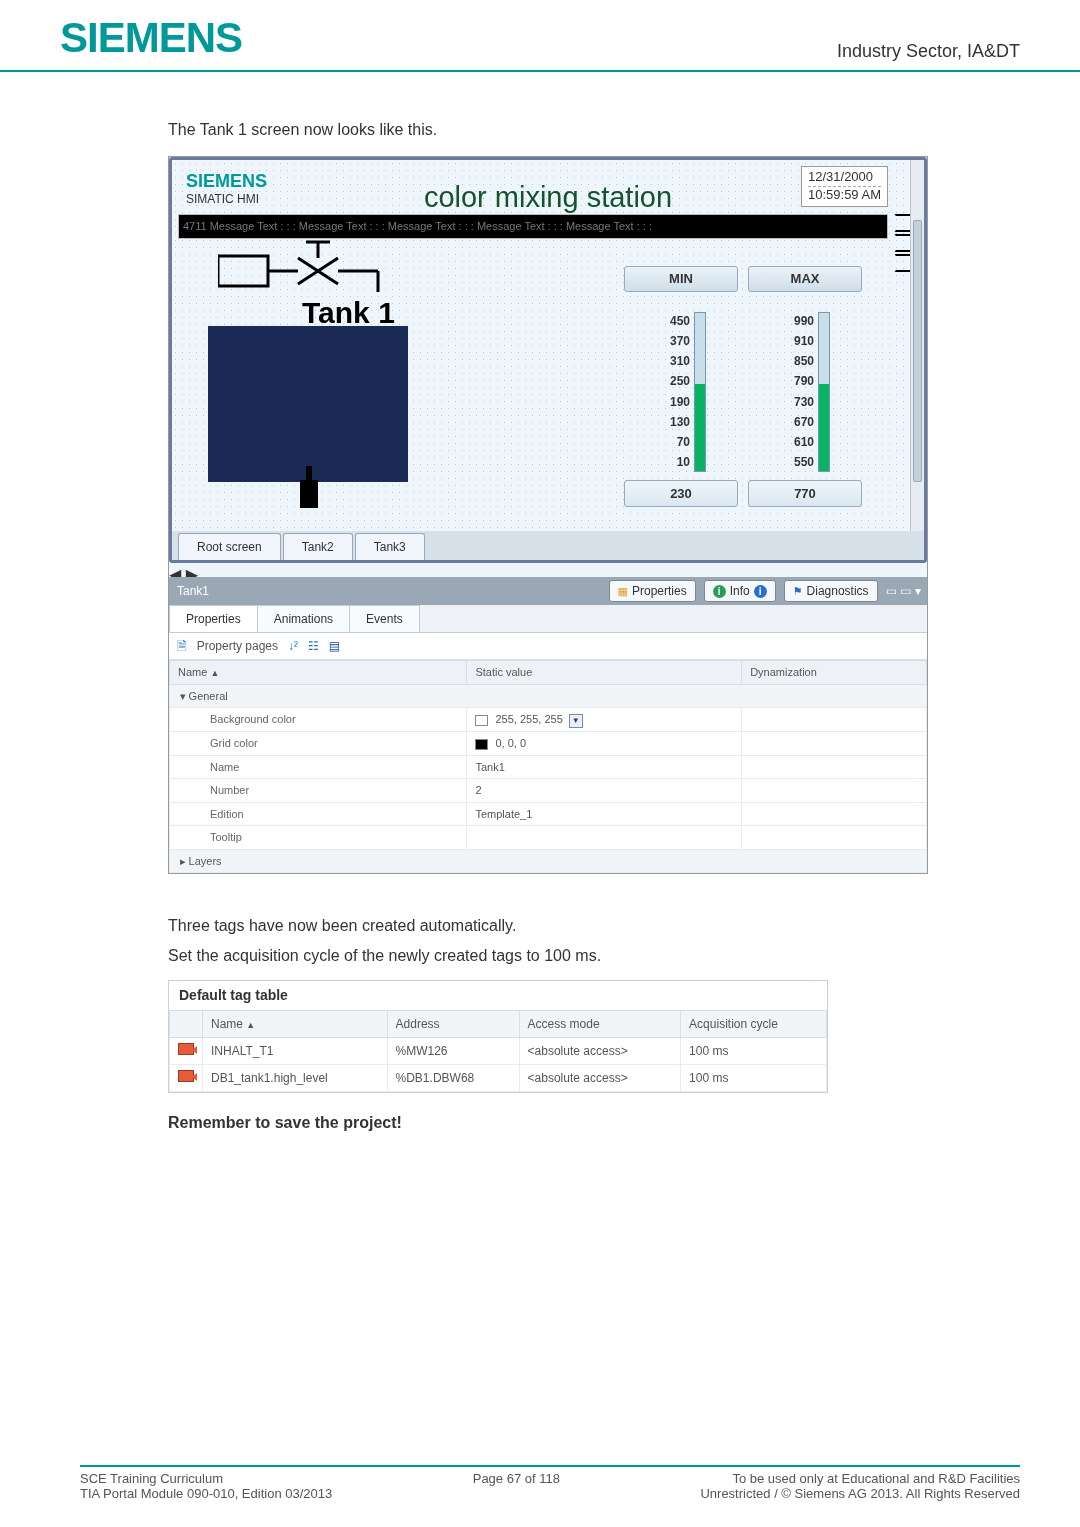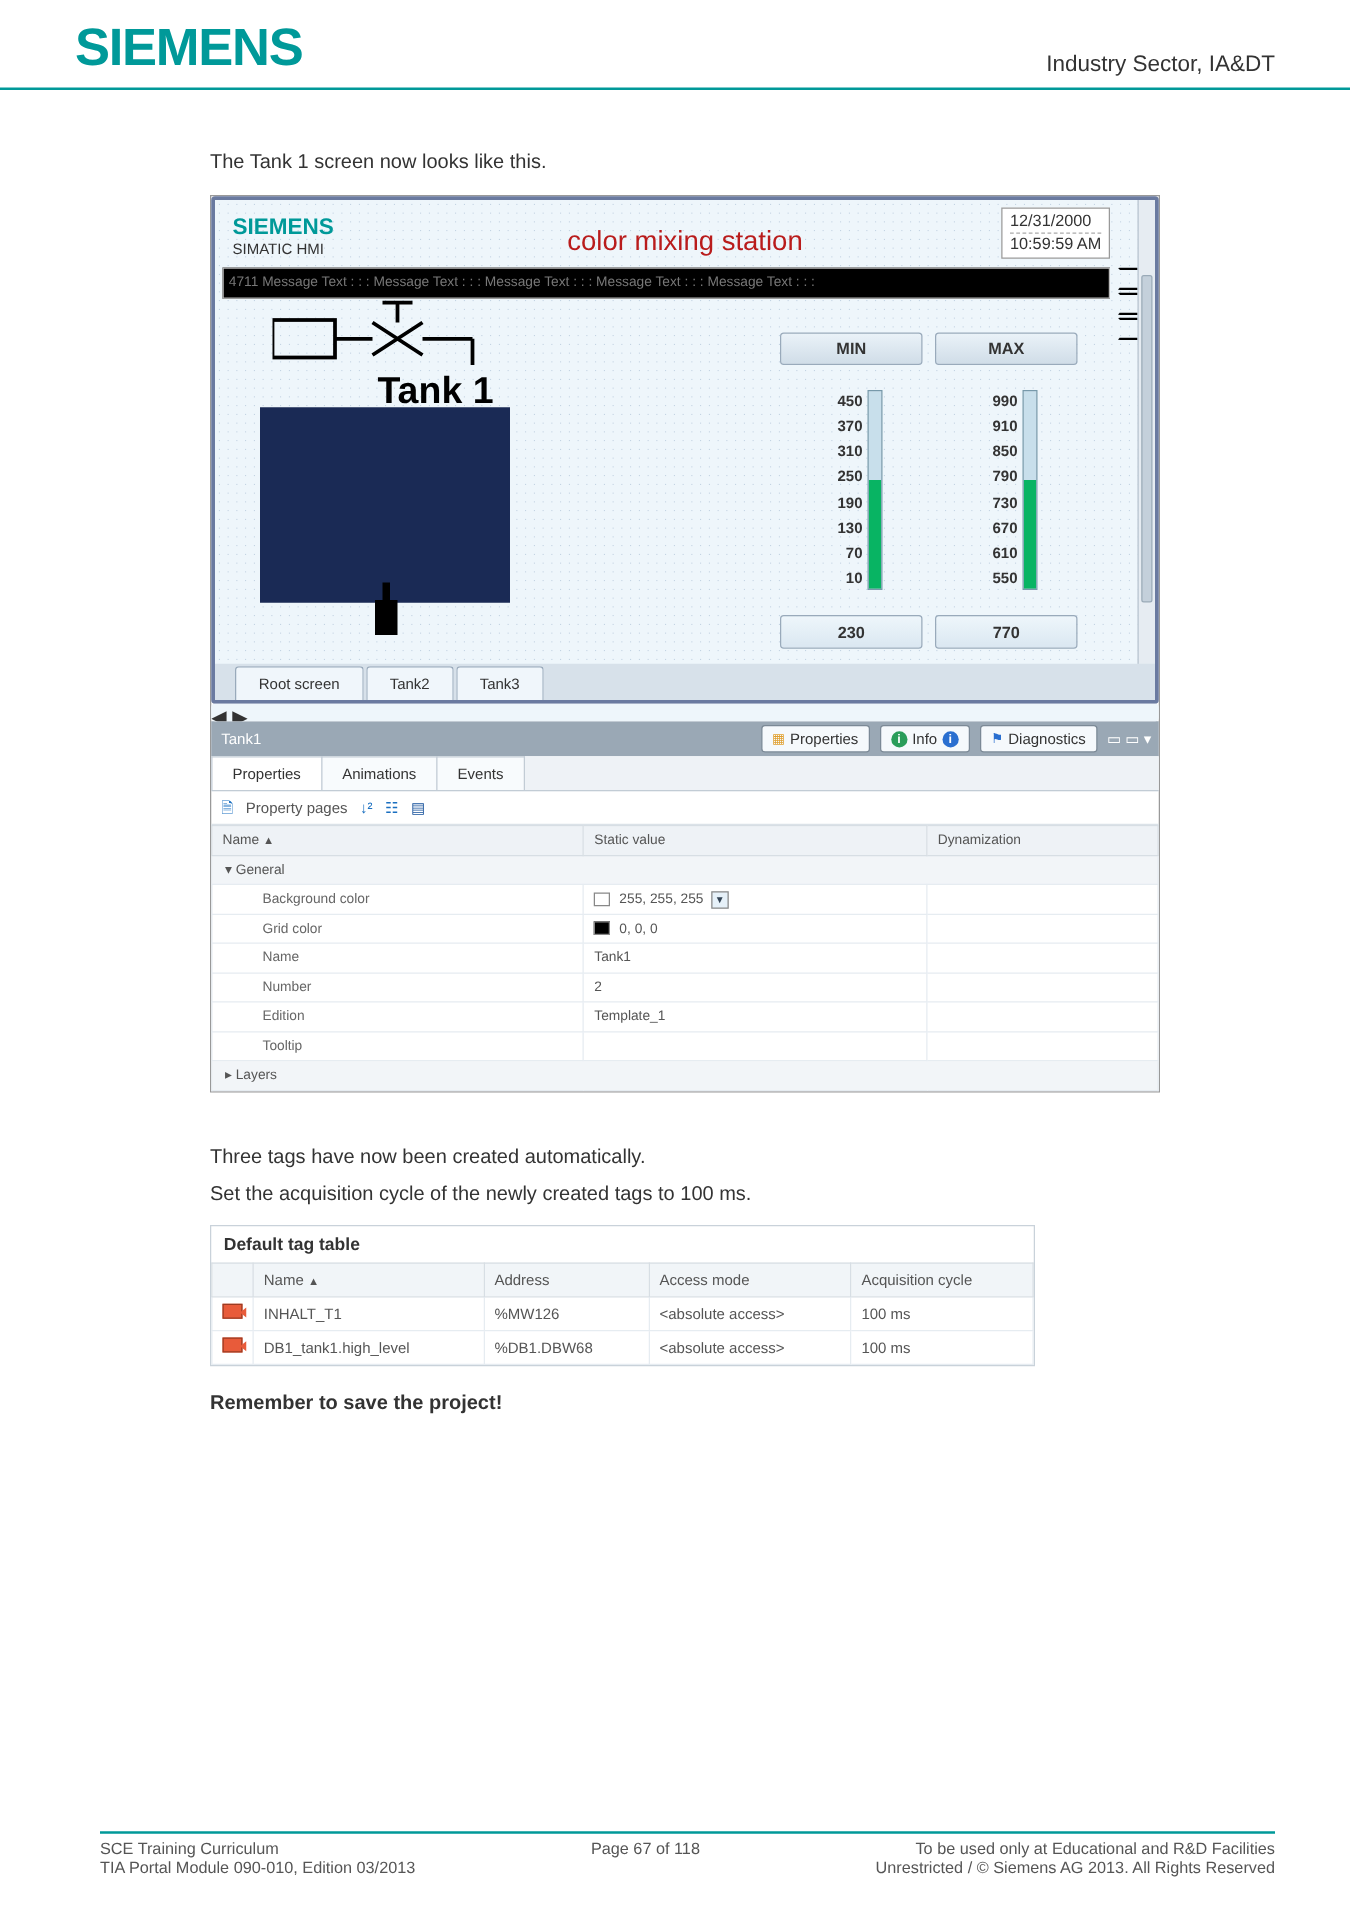--- a/index.html
+++ b/index.html
@@ -71,22 +71,22 @@
   }
   .hmi .simatic-hmi {
     position: absolute;
     top: 30px; left: 14px;
     font-size: 12px;
     color: #333;
   }
   .hmi .title {
     position: absolute;
     top: 16px; left: 50%; transform: translateX(-50%);
-    font-size: 22px;
-    color: #b91c1c;
+    font-size: 29px;
+    color: #14532d;
   }
   .hmi .dateblock {
     position: absolute;
     top: 6px; right: 36px;
     text-align: left;
     font-size: 13px;
     background: #fff;
     border: 1px solid #999;
     padding: 2px 6px;
     line-height: 1.3;
@@ -188,37 +188,37 @@
     text-align: right;
     width: 34px;
   }
   .hmi .gauge .bar {
     width: 12px;
     height: 160px;
     background: linear-gradient(to top, #08b463 0 55%, #c8dfeb 55% 100%);
     border: 1px solid #79a;
   }
   .hmi .gauge .value {
-    margin-top: 20px;
+    margin-top: 8px;
     border: 1px solid #9ab;
     border-radius: 3px;
     background: linear-gradient(#eef6fb, #dae7f1);
     font-size: 13px;
     font-weight: 700;
     padding: 3px 0;
   }
 
   .hmi .hmi-tabs {
     position: absolute;
     bottom: 0; left: 0;
     display: flex;
     gap: 2px;
     background: #d7e1ea;
     width: 100%;
-    padding: 2px 0 0 16px;
+    padding: 2px 0 0 6px;
   }
   .hmi .hmi-tabs .tab {
     border: 1px solid #9ab;
     border-bottom: none;
     padding: 4px 18px;
     font-size: 12px;
     background: #f0f6fb;
     border-top-left-radius: 3px;
     border-top-right-radius: 3px;
   }

